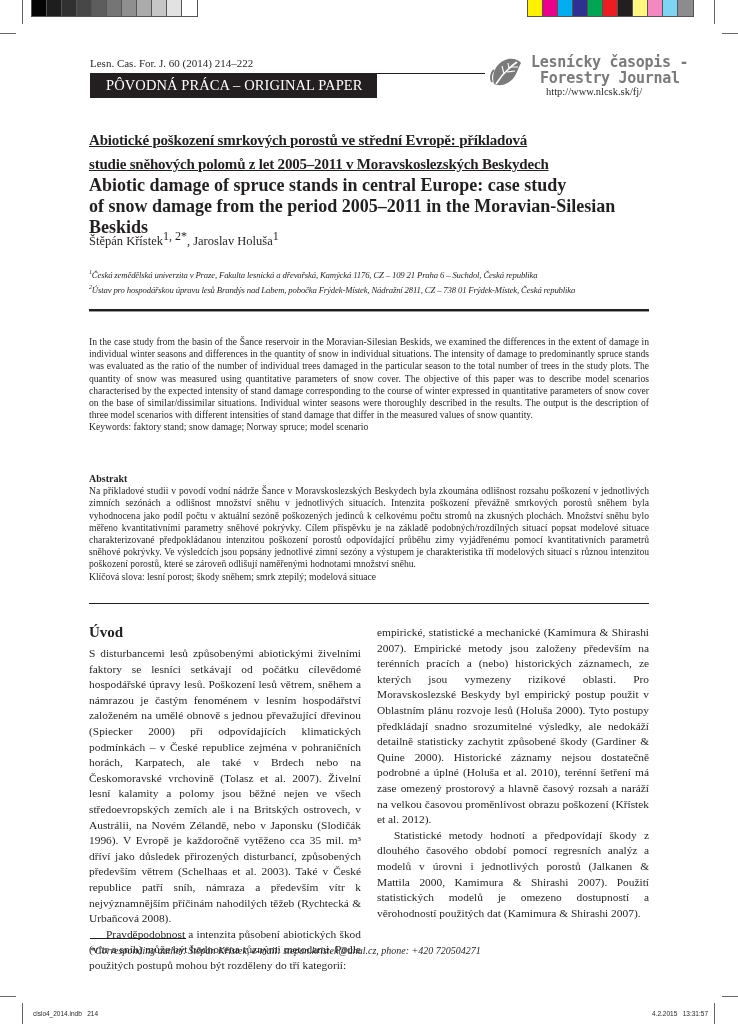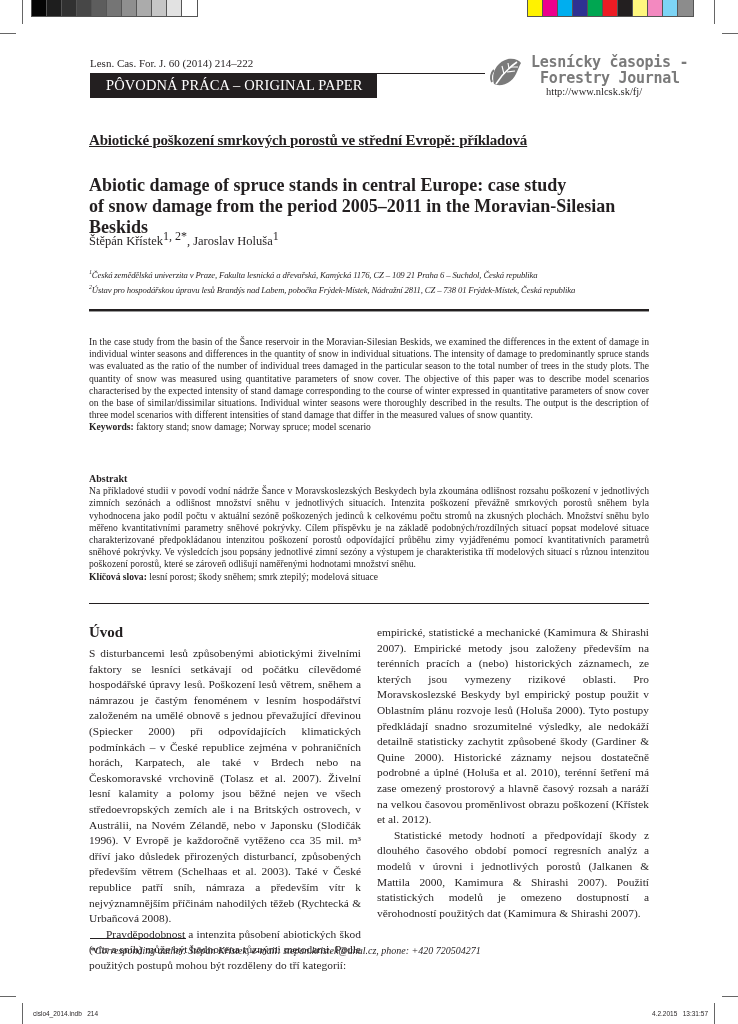--- a/index.html
+++ b/index.html
@@ -36,21 +36,21 @@
   .affil { position: absolute; left: 89px; top: 266px; width: 580px; font-size: 8.7px; font-style: italic;
            line-height: 12.5px; letter-spacing: -0.15px; white-space: nowrap; }
   .affil sup { font-size: 6px; }
   .rule-double { position: absolute; left: 89px; width: 560px; height: 2px; background: #231f20;
                  border-bottom: 1px solid #999; }
 
   
   .abs-block { position: absolute; left: 89px; width: 560px; font-size: 9.6px; line-height: 12.2px;
                text-align: justify; }
   .abs-head { font-weight: bold; font-size: 10px; }
-  .kw-label { font-weight: bold; }
+  .kw-label { font-weight: normal; }
 
   
   .col { position: absolute; width: 272px; font-size: 11.4px; line-height: 15.6px; text-align: justify;
          hyphens: manual; }
   .col-left { left: 89px; top: 623px; }
   .col-right { left: 377px; top: 625px; }
   .section-head { font-size: 15px; font-weight: bold; margin-bottom: 5px; line-height: 18px; }
   .col p { margin: 0; }
   .indent { text-indent: 17px; }
 
@@ -109,20 +109,21 @@
   <path d="M8 30 C13 22 19 15 29 8" stroke="#fff" stroke-width="1.6" fill="none"></path>
   <path d="M16 20 L14 12 M21 15 L20 9 M19 18 L27 17 M23 13 L30 13" stroke="#fff" stroke-width="1.1" fill="none"></path>
   <path d="M4 28 C2 24 3 19 6 16" stroke="#7a7a7a" stroke-width="2" fill="none"></path>
 </svg>
 <div class="logo-t1">Lesnícky časopis -</div>
 <div class="logo-t2">Forestry Journal</div>
 <div class="logo-url">http://www.nlcsk.sk/fj/</div>
 
 <div class="title-cz">
   <div>Abiotické poškození smrkových porostů ve střední Evropě: příkladová</div>
+  <div>studie sněhových polomů z let 2005–2011 v Moravskoslezských Beskydech</div>
 </div>
 <div class="title-en">
   <div>Abiotic damage of spruce stands in central Europe: case study</div>
   <div>of snow damage from the period 2005–2011 in the Moravian-Silesian Beskids</div>
 </div>
 <div class="authors">
   <span>Štěpán Křístek</span><sup>1, 2*</sup><span>, </span><span>Jaroslav Holuša</span><sup>1</sup>
 </div>
 <div class="affil">
   <div><sup>1</sup><span>Česká zemědělská univerzita v Praze, Fakulta lesnická a dřevařská, Kamýcká 1176, CZ – 109 21 Praha 6 – Suchdol, Česká republika</span></div>

